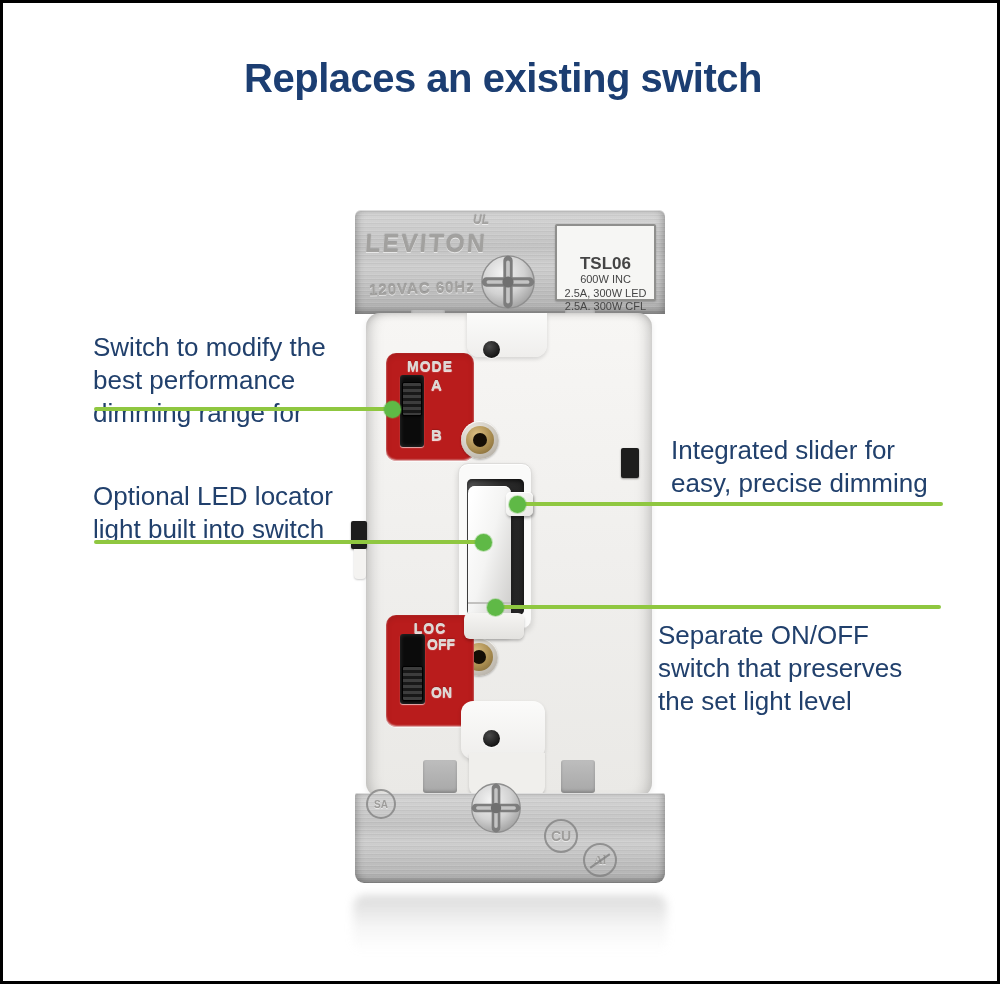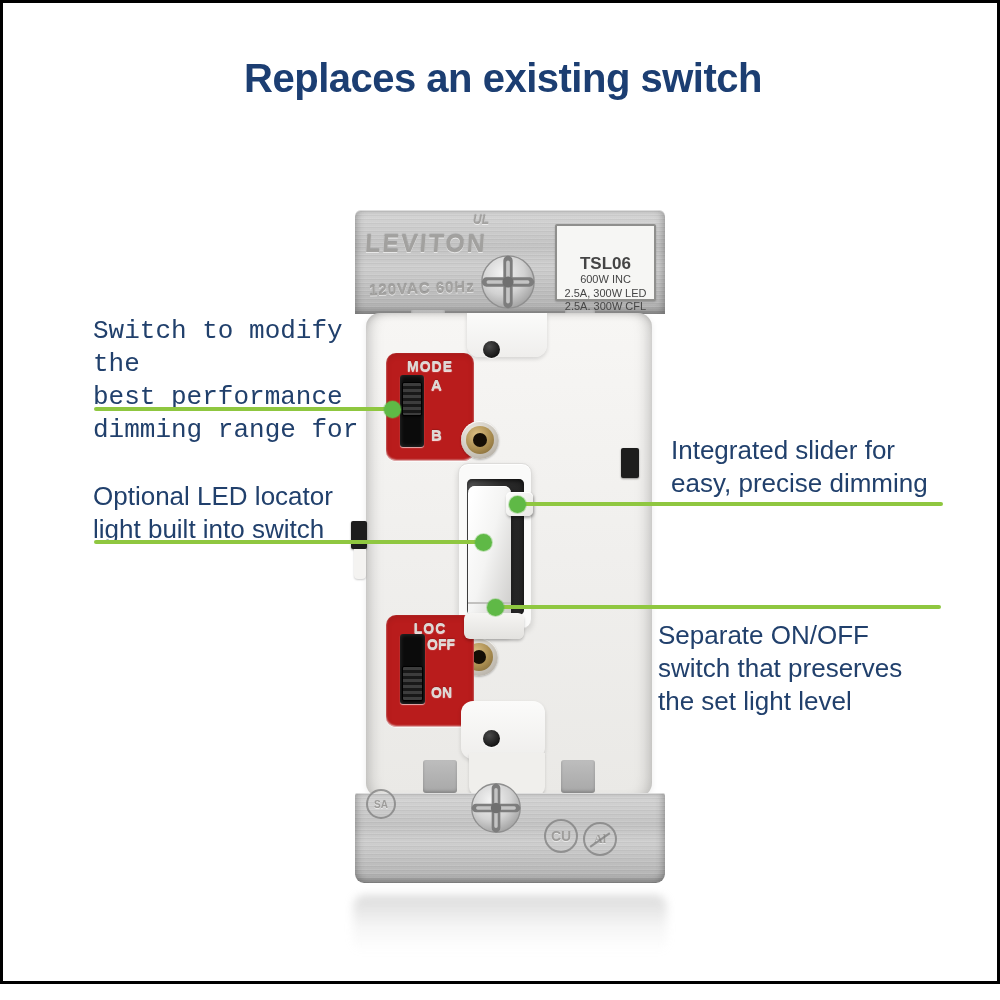--- a/index.html
+++ b/index.html
@@ -189,28 +189,28 @@
       <path d="M30 9 v42 M9 30 h42" stroke="#c4c4c4" stroke-width="4" stroke-linecap="round"></path>
       <circle cx="30" cy="30" r="6" fill="#6f6f6f"></circle>
     </svg>
 
     <div class="abs cert-circle" style="left:363px; top:786px; width:30px; height:30px; font-size:10px; line-height:27px;">
       <span>SA</span>
     </div>
     <div class="abs cert-circle" style="left:541px; top:816px; width:34px; height:34px; font-size:14px; line-height:30px;">
       <span>CU</span>
     </div>
-    <div class="abs cert-circle cert-al" style="left:580px; top:819px; width:34px; height:34px; font-size:12px; line-height:30px;font-family:Liberation Serif, serif;">
+    <div class="abs cert-circle cert-al" style="left:580px; top:840px; width:34px; height:34px; font-size:12px; line-height:30px;font-family:Liberation Serif, serif;">
       <span>Al</span>
     </div>
 
     <div class="abs reflection"></div>
   </div>
 
-  <div class="callout" style="left:90px; top:312px; width:280px;font-family:Liberation Mono, monospace;">
+  <div class="callout" style="left:90px; top:328px; width:280px;">
     <span>Switch to modify the</span>
     <span>best performance</span>
     <span>dimming range for</span>
   </div>
   <div class="callout-line" style="left:91px; top:404px; width:294px;"></div>
   <div class="callout-dot" style="left:381px; top:398px;"></div>
 
   <div class="callout" style="left:90px; top:477px; width:290px;">
     <span>Optional LED locator</span>
     <span>light built into switch</span>

